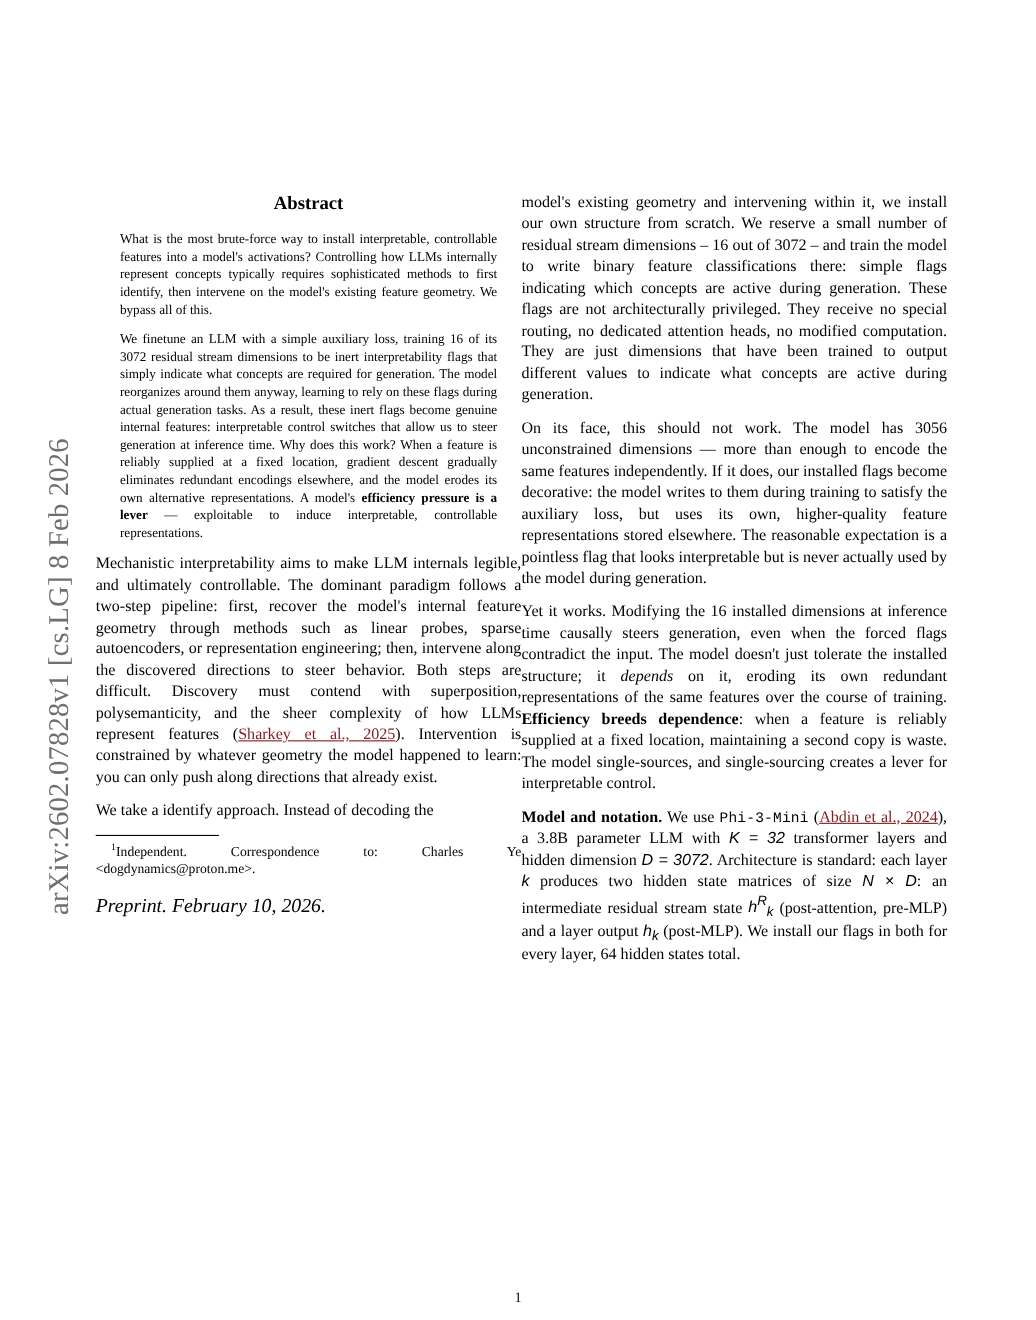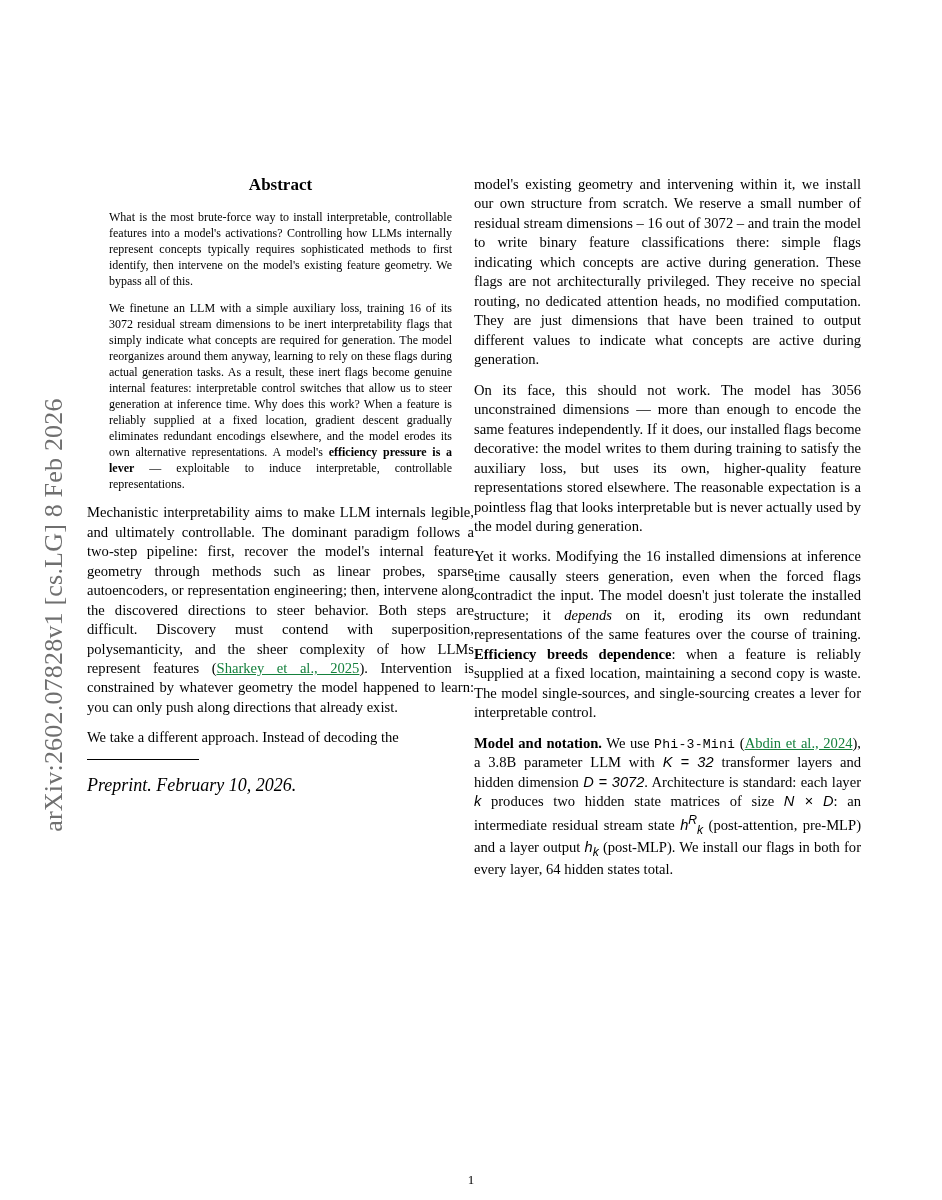--- a/index.html
+++ b/index.html
@@ -120,21 +120,21 @@
   }
   .col > p.body, .col > .body {
     font-size: 14.6px;
     line-height: 1.335;
     text-align: justify;
     margin: 0 0 11px 0;
     -webkit-hyphens: auto;
     hyphens: auto;
   }
   .cite {
-    color: #15803d;
+    color: #7f1d1d;
   }
   .mono {
     font-family: "Liberation Mono", "DejaVu Sans Mono", monospace;
     font-size: 13.2px;
     letter-spacing: 0.2px;
   }
   .math {
     font-family: Liberation Sans, sans-serif;
     font-style: italic;
   }
@@ -187,23 +187,24 @@
 
       <div class="abstract-wrap">
         <div class="abstract-heading">Abstract</div>
         <p>What is the most brute-force way to install interpretable, controllable features into a model's activations? Controlling how LLMs internally represent concepts typically requires sophisticated methods to first identify, then intervene on the model's existing feature geometry. We bypass all of this.</p>
         <p><span>We finetune an LLM with a simple auxiliary loss, training 16 of its 3072 residual stream dimensions to be inert interpretability flags that simply indicate what concepts are required for generation. The model reorganizes around them anyway, learning to rely on these flags during actual generation tasks. As a result, these inert flags become genuine internal features: interpretable control switches that allow us to steer generation at inference time. Why does this work? When a feature is reliably supplied at a fixed location, gradient descent gradually eliminates redundant encodings elsewhere, and the model erodes its own alternative representations. A model's </span><strong class="bd">efficiency pressure is a lever</strong><span> — exploitable to induce interpretable, controllable representations.</span></p>
       </div>
 
 
       <p class="body"><span>Mechanistic interpretability aims to make LLM internals legible, and ultimately controllable. The dominant paradigm follows a two-step pipeline: first, recover the model's internal feature geometry through methods such as linear probes, sparse autoencoders, or representation engineering; then, intervene along the discovered directions to steer behavior. Both steps are difficult. Discovery must contend with superposition, polysemanticity, and the sheer complexity of how LLMs represent features (</span><a class="cite" href="#">Sharkey et al., 2025</a><span>). Intervention is constrained by whatever geometry the model happened to learn: you can only push along directions that already exist.</span></p>
 
-      <p class="body">We take a different approach. Instead of decoding the</p>
+      <p class="body">We take a identify approach. Instead of decoding the</p>
 
       <div class="footnote-rule"></div>
+      <p class="footnote"><span class="fn-sup">1</span><span>Independent. Correspondence to: Charles Ye &lt;dogdynamics@proton.me&gt;.</span></p>
       <div class="preprint">Preprint. February 10, 2026.</div>
     </div>
 
     <div class="col">
 
       <p class="body">model's existing geometry and intervening within it, we install our own structure from scratch. We reserve a small number of residual stream dimensions – 16 out of 3072 – and train the model to write binary feature classifications there: simple flags indicating which concepts are active during generation. These flags are not architecturally privileged. They receive no special routing, no dedicated attention heads, no modified computation. They are just dimensions that have been trained to output different values to indicate what concepts are active during generation.</p>
 
       <p class="body">On its face, this should not work. The model has 3056 unconstrained dimensions — more than enough to encode the same features independently. If it does, our installed flags become decorative: the model writes to them during training to satisfy the auxiliary loss, but uses its own, higher-quality feature representations stored elsewhere. The reasonable expectation is a pointless flag that looks interpretable but is never actually used by the model during generation.</p>
 
       <p class="body"><span>Yet it works. Modifying the 16 installed dimensions at inference time causally steers generation, even when the forced flags contradict the input. The model doesn't just tolerate the installed structure; it </span><em class="it">depends</em><span> on it, eroding its own redundant representations of the same features over the course of training. </span><strong class="bd">Efficiency breeds dependence</strong><span>: when a feature is reliably supplied at a fixed location, maintaining a second copy is waste. The model single-sources, and single-sourcing creates a lever for interpretable control.</span></p>

